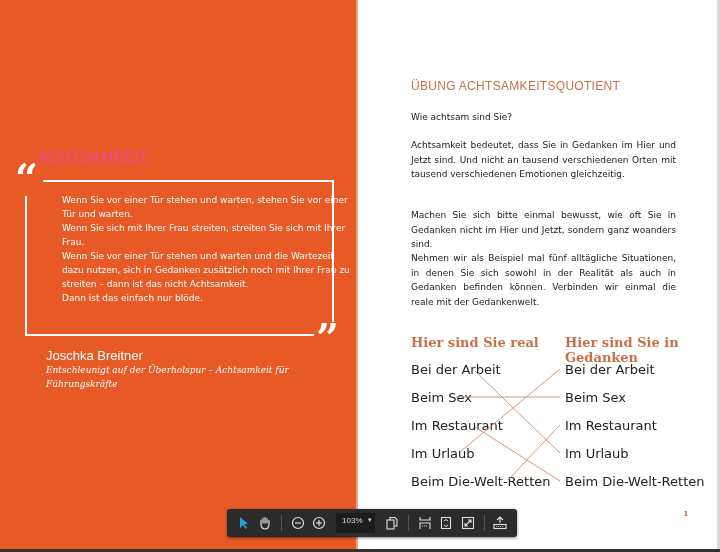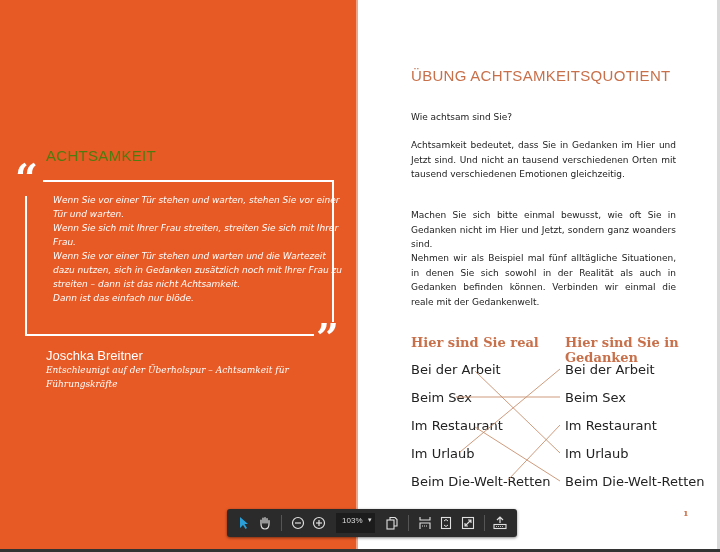--- a/index.html
+++ b/index.html
@@ -5,41 +5,41 @@
   * { box-sizing: border-box; margin: 0; padding: 0; }
   html, body { width: 720px; height: 552px; overflow: hidden; background: #ffffff; }
   body { position: relative; font-family: "Liberation Sans", sans-serif; }
 
   .viewer { position: absolute; left: 0; top: 0; width: 720px; height: 552px; background: #ffffff; }
 
   
   .page-left { position: absolute; left: 0; top: 0; width: 358px; height: 549px; background: #e85a25; }
   .page-left .edge { position: absolute; right: 0; top: 0; width: 2px; height: 100%; background: #f0a486; }
 
-  .left-heading { position: absolute; left: 46px; top: 147px; color: #4d7c0f; font-size: 15px; letter-spacing: 0.3px; }
+  .left-heading { position: absolute; left: 38px; top: 147px; color: #ec4899; font-size: 15px; letter-spacing: 0.3px; text-decoration: underline; }
 
   .quote-open { position: absolute; left: 15px; top: 158px; color: #ffffff; font-family: "DejaVu Serif", serif; font-size: 40px; font-weight: bold; line-height: 40px; }
   .quote-close { position: absolute; left: 316px; top: 318px; color: #ffffff; font-family: "DejaVu Serif", serif; font-size: 40px; font-weight: bold; line-height: 40px; }
 
   .box-top { position: absolute; left: 43px; top: 180px; width: 291px; height: 1.5px; background: #ffffff; }
   .box-right { position: absolute; left: 332px; top: 180px; width: 1.5px; height: 142px; background: #ffffff; }
   .box-bottom { position: absolute; left: 25px; top: 334px; width: 289px; height: 1.5px; background: #ffffff; }
   .box-left { position: absolute; left: 25px; top: 196px; width: 1.5px; height: 140px; background: #ffffff; }
 
-  .quote-text { position: absolute; left: 53px; top: 193px; width: 290px; color: #ffffff; font-family: "DejaVu Sans", sans-serif; font-size: 9px; line-height: 14px; font-style: italic; }
+  .quote-text { position: absolute; left: 62px; top: 193px; width: 290px; color: #ffffff; font-family: "DejaVu Sans", sans-serif; font-size: 9px; line-height: 14px; }
   .quote-text p { margin: 0; }
 
   .author { position: absolute; left: 46px; top: 349px; color: #ffffff; font-family: Liberation Sans, sans-serif; font-size: 13px; line-height: 14px; }
   .source { position: absolute; left: 46px; top: 363px; width: 260px; color: #ffffff; font-family: "DejaVu Serif", serif; font-style: italic; font-size: 9px; line-height: 14px; }
 
   
   .page-right { position: absolute; left: 358px; top: 0; width: 359px; height: 549px; background: #ffffff; }
   .right-border { position: absolute; left: 717px; top: 0; width: 3px; height: 549px; background: #d9d9d9; }
 
-  .right-heading { position: absolute; left: 411px; top: 67px; color: #c8704a; font-size: 15px; letter-spacing: 0.3px; }
+  .right-heading { position: absolute; left: 411px; top: 79px; color: #c8704a; font-size: 12px; letter-spacing: 0.3px; }
   .body-text { position: absolute; left: 411px; width: 265px; color: #222222; font-family: "DejaVu Sans", sans-serif; font-size: 9px; line-height: 14.5px; text-align: justify; }
   .p1 { top: 110px; }
   .p2 { top: 138px; }
   .p3 { top: 208px; }
   .p4 { top: 251px; }
 
   .col-head { position: absolute; top: 335px; color: #c8704a; font-family: "DejaVu Serif", serif; font-weight: bold; font-size: 13px; }
   .col-head.left { left: 411px; }
   .col-head.right { left: 565px; }
 

